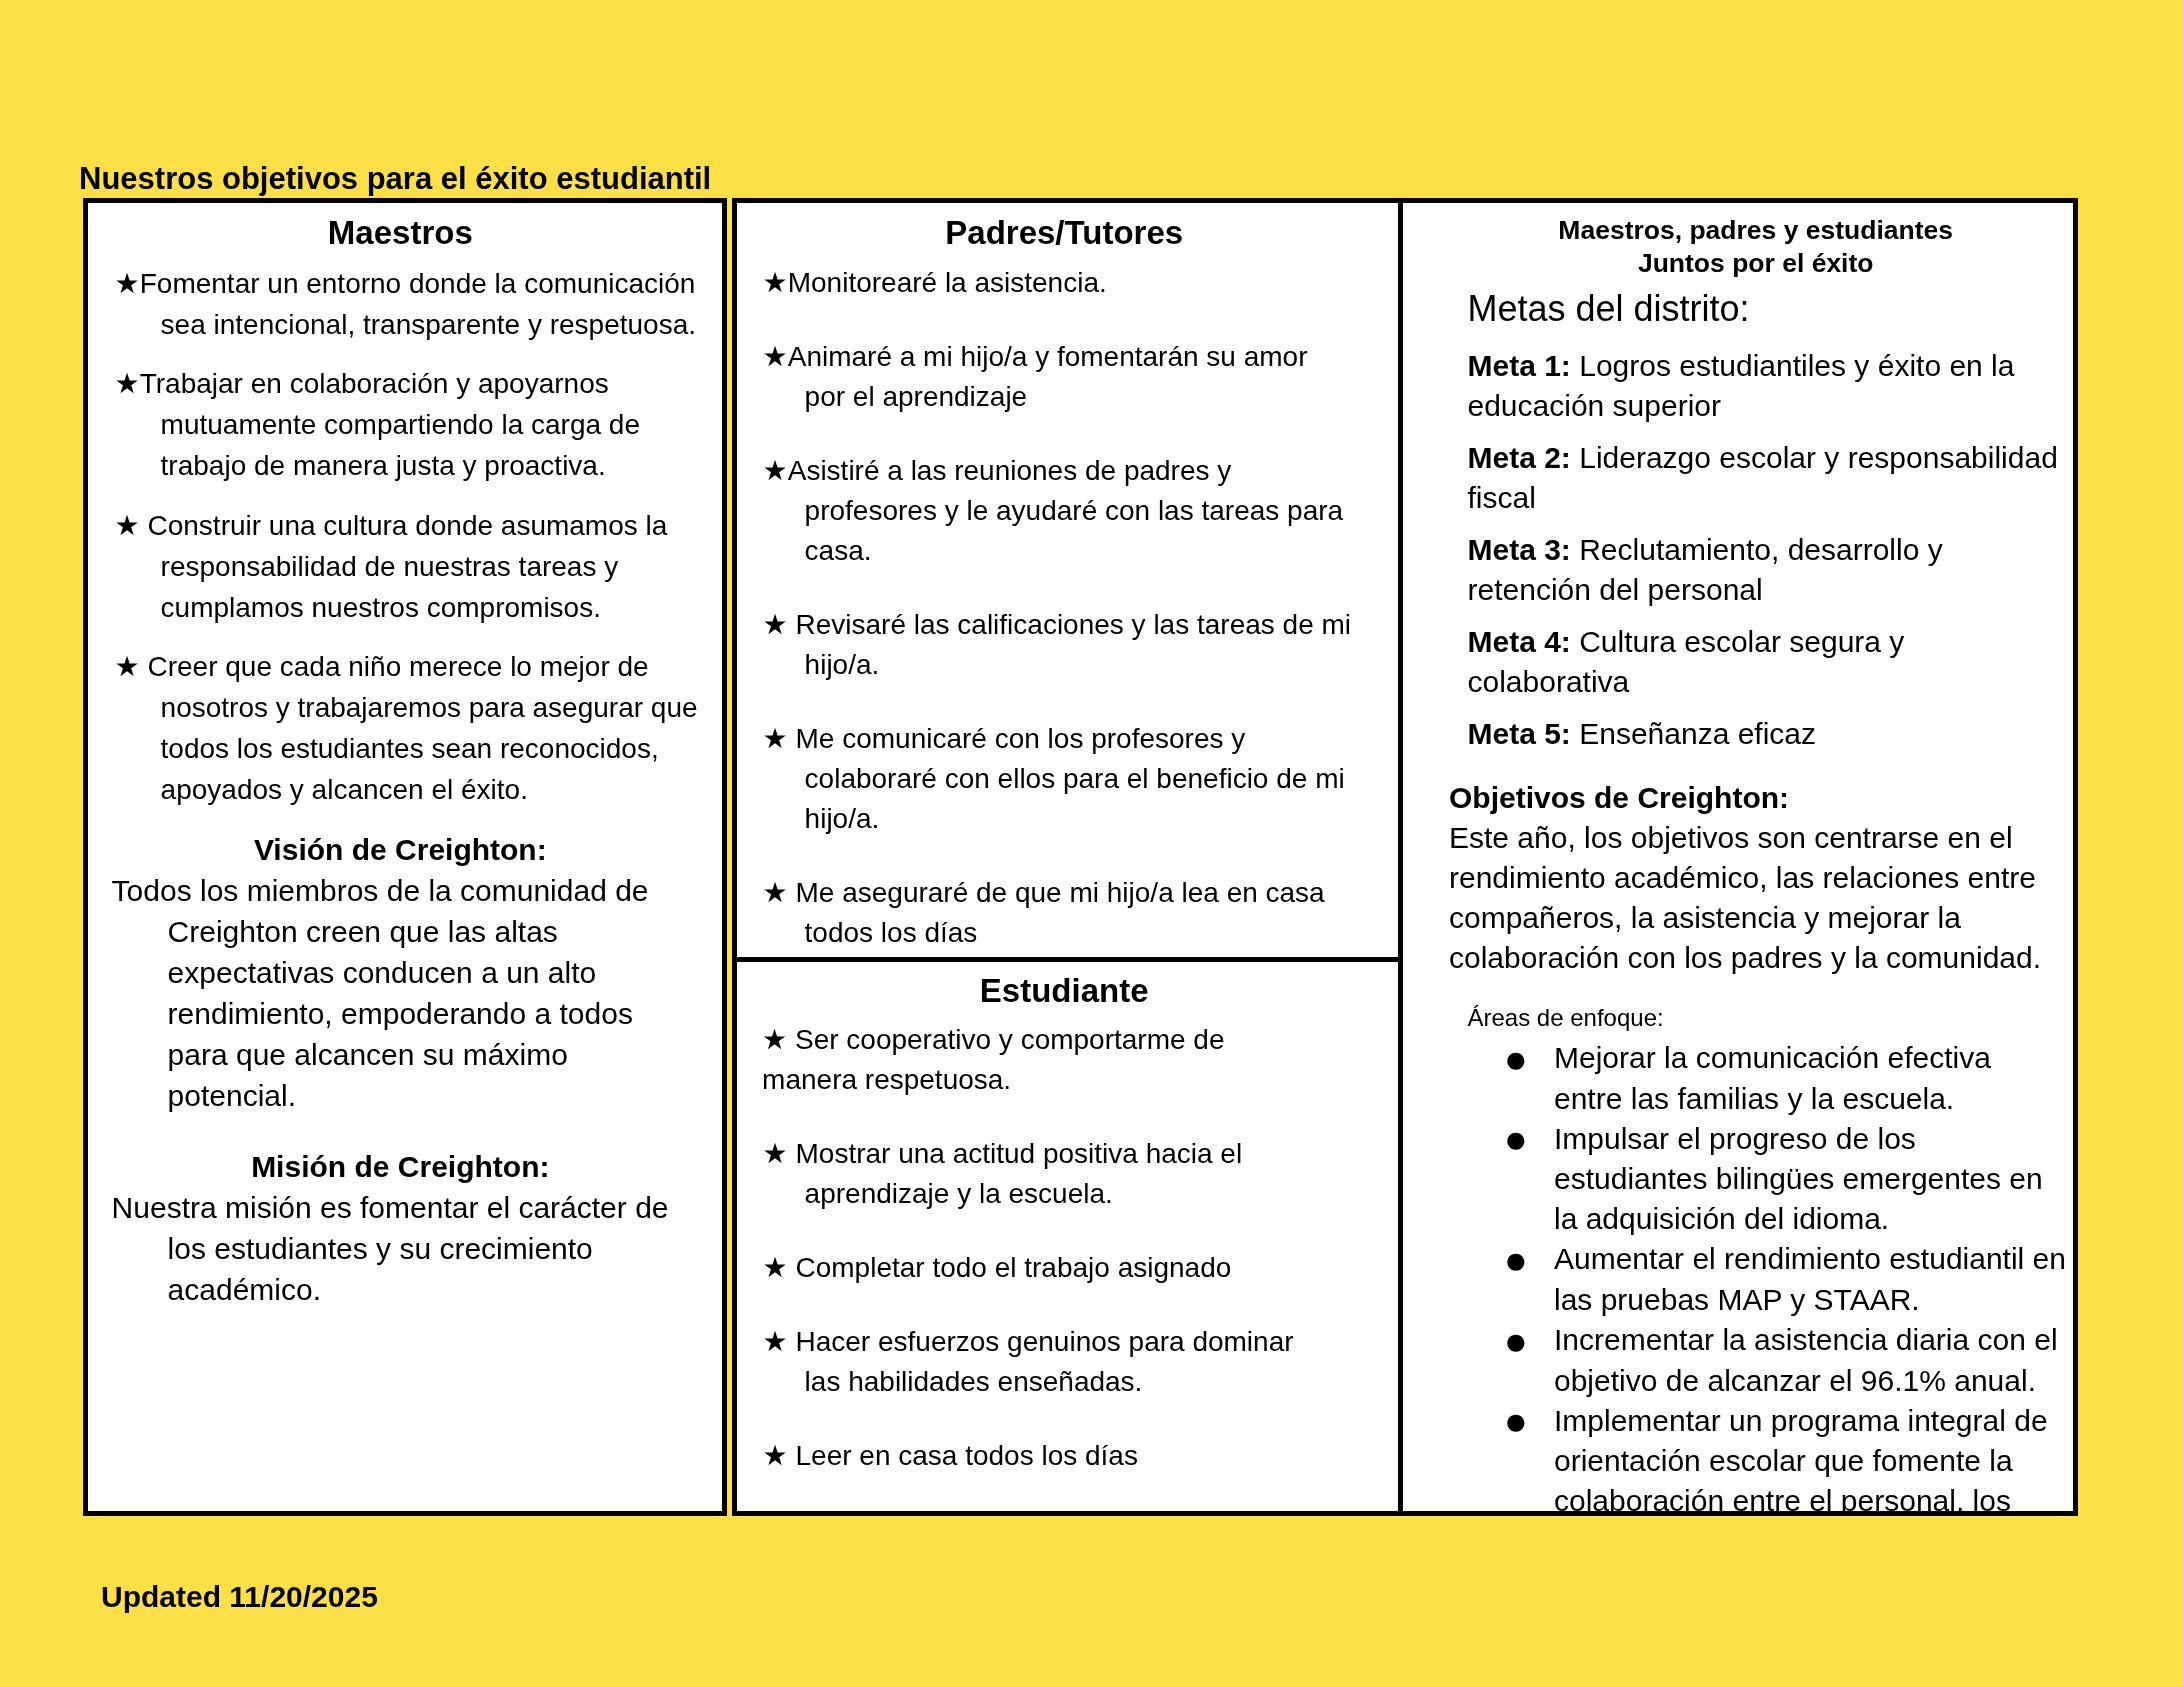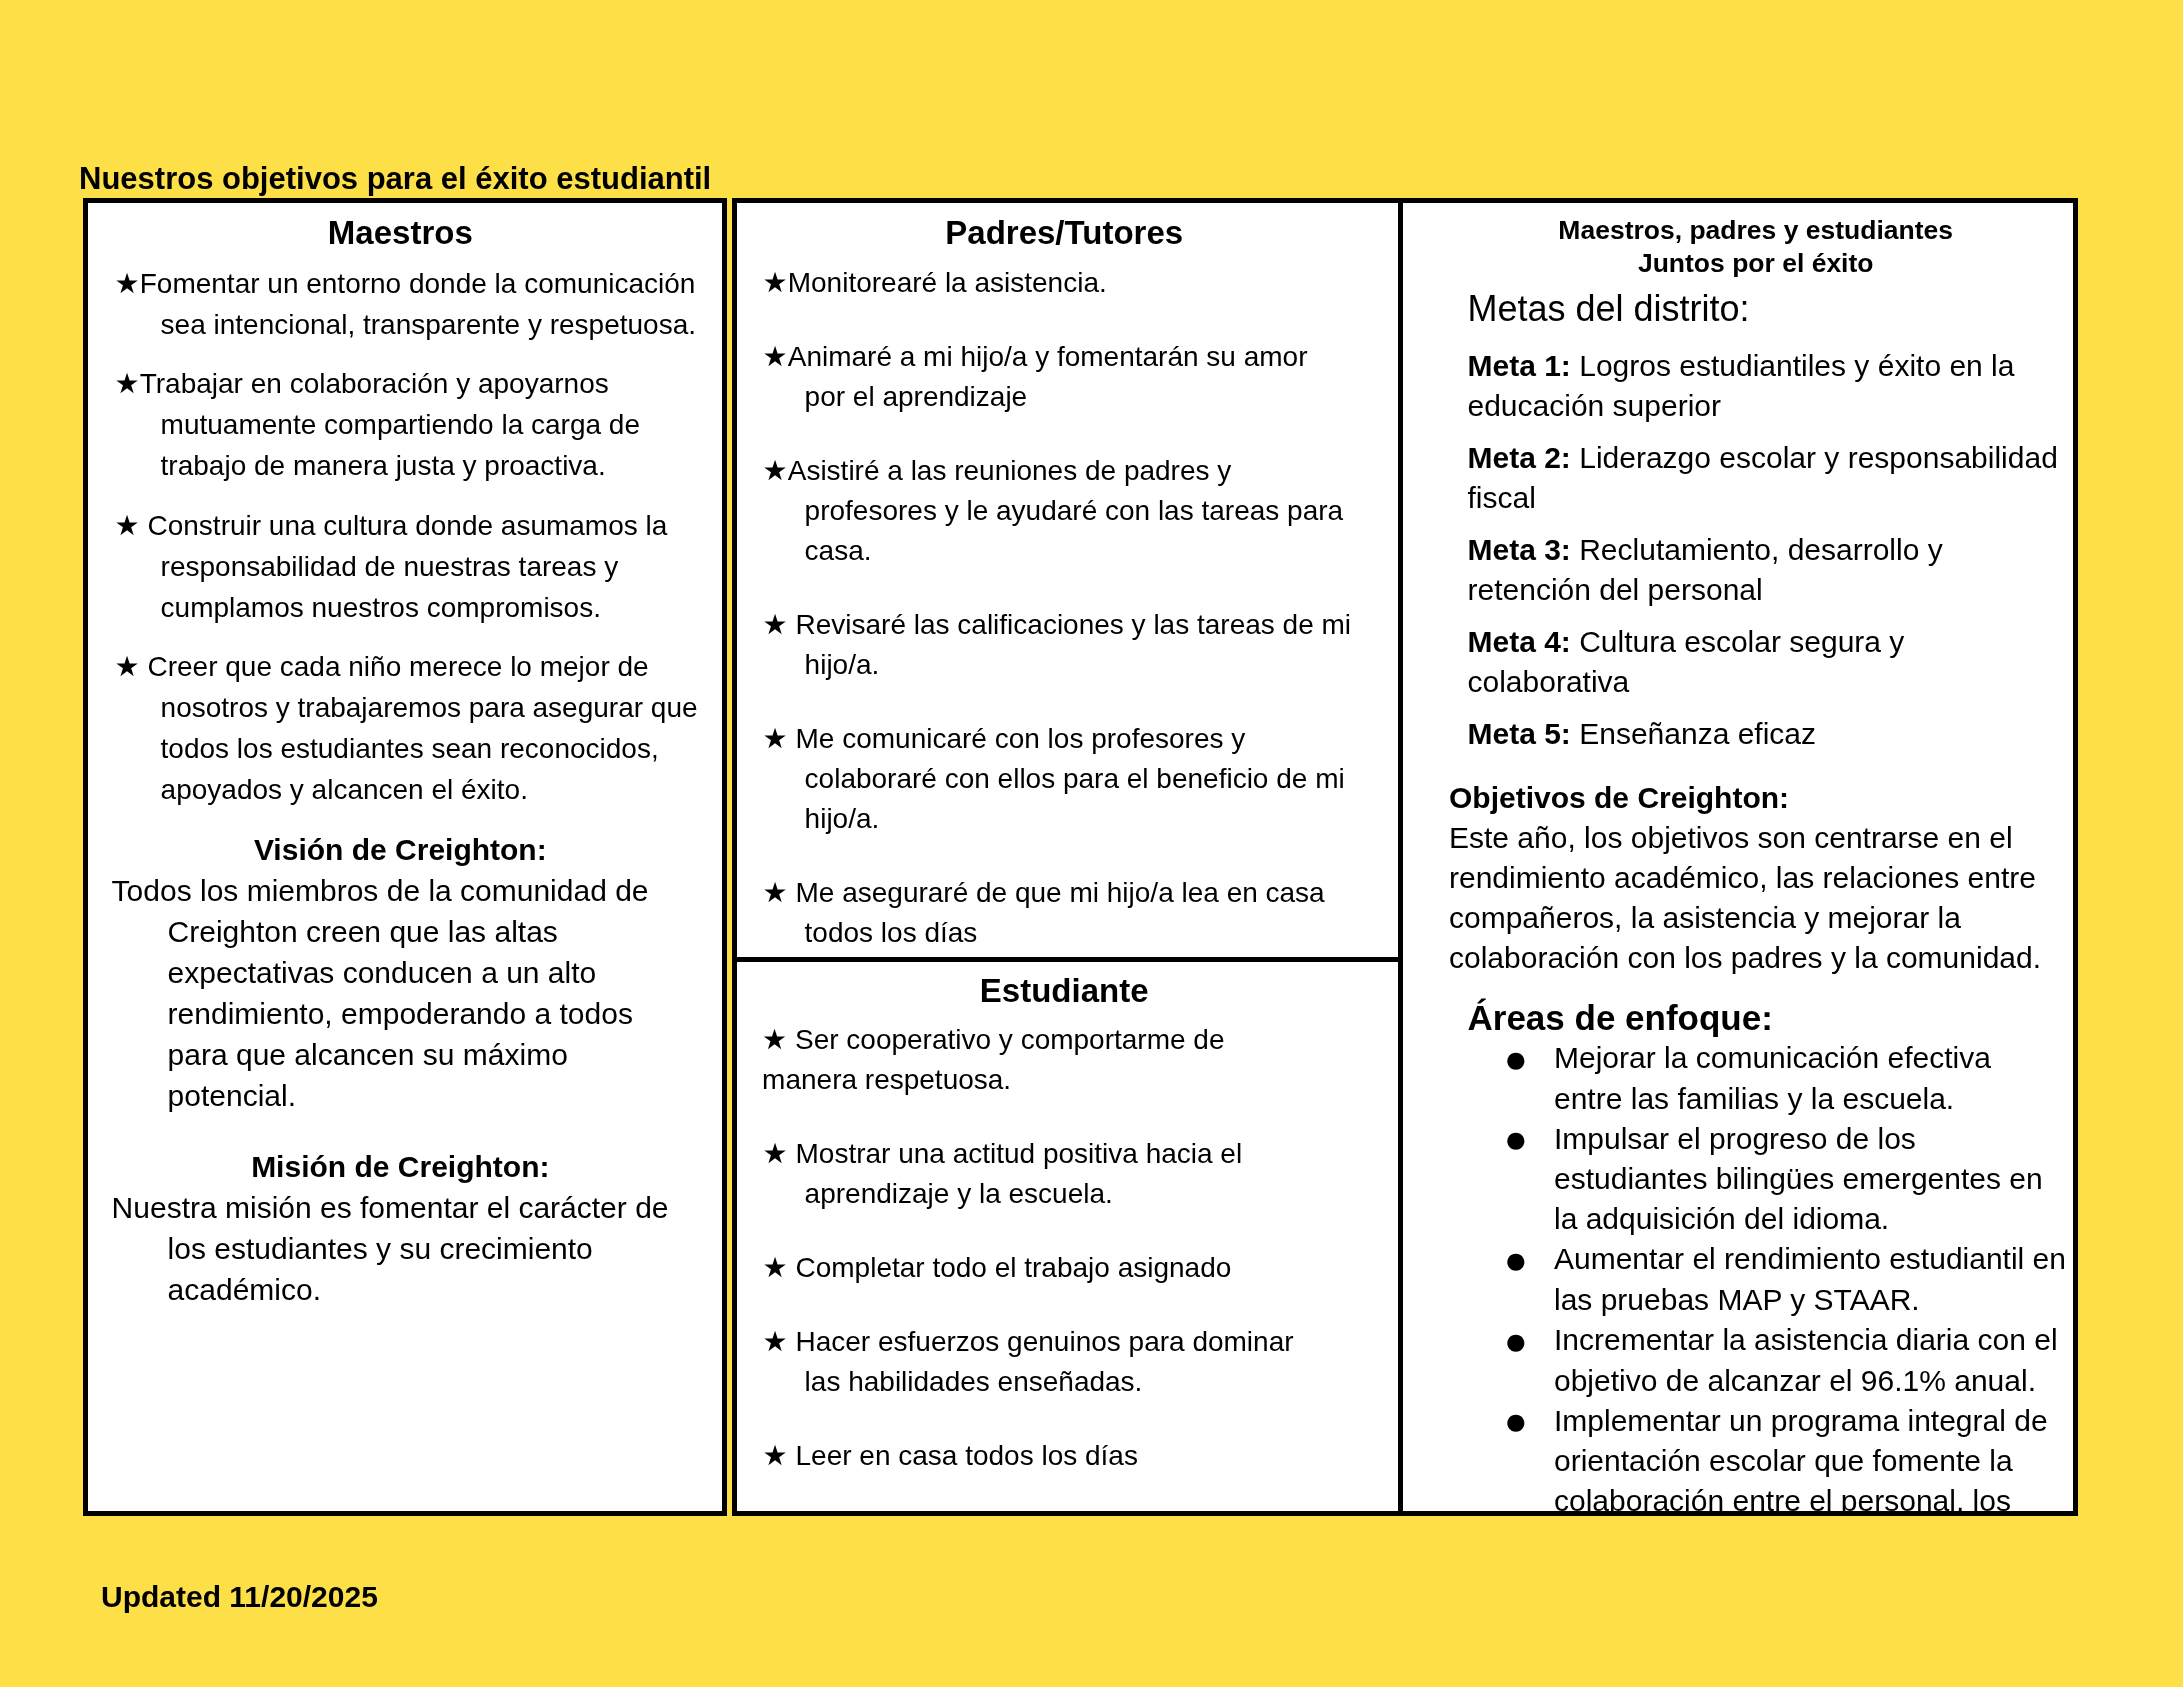--- a/index.html
+++ b/index.html
@@ -108,21 +108,21 @@
   .meta b { font-weight: bold; }
   .obj-head {
     font-size: 30px; font-weight: bold; line-height: 40px;
     margin: 24px 0 0 4px;
   }
   .obj-body {
     font-size: 30px; line-height: 40px;
     margin: 0 0 0 4px; padding-right: 2.6px;
   }
   .enf-head {
-    font-size: 35px; font-weight: bold; line-height: 40px;
+    font-size: 24px; font-weight: normal; line-height: 40px;
     margin: 20px 0 0 22.5px;
   }
   .fb {
     font-size: 30px; line-height: 40px;
     padding-left: 109px; text-indent: -48px;
     margin: 0;
   }
   .dot {
     display: inline-block; width: 48px; text-indent: 0;
     font-size: 22.5px; vertical-align: 1.3px;

